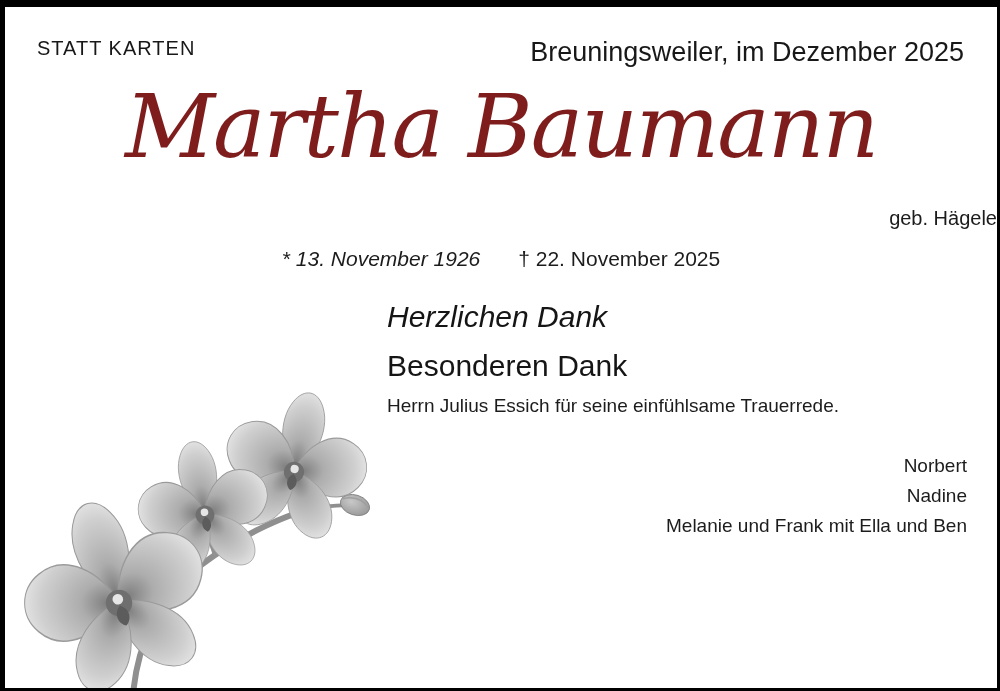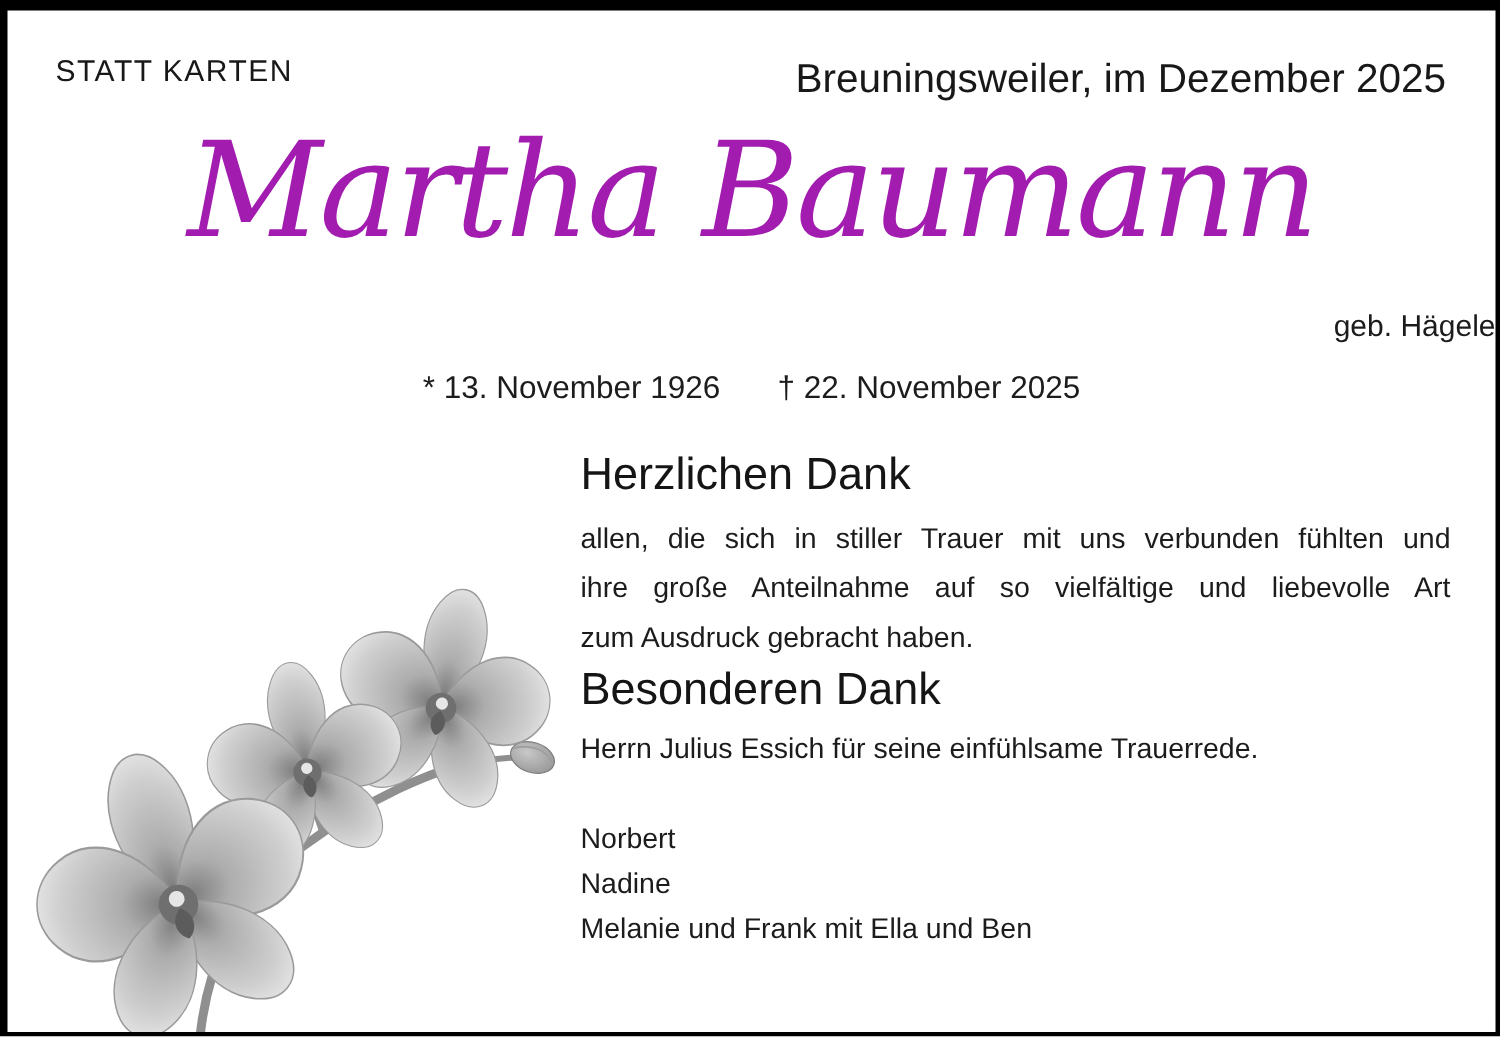--- a/index.html
+++ b/index.html
@@ -24,44 +24,44 @@
     position: absolute; right: 33px; top: 30px;
     font-size: 27px; color: #181818;
   }
   .deceased-name {
     position: absolute; left: 0; top: 72px; width: 100%;
     text-align: center;
     font-family: "DejaVu Serif", serif;
     font-style: italic;
     font-size: 88px;
     line-height: 1.1;
-    color: #a21caf;
+    color: #7f1d1d;
     letter-spacing: -2px;
   }
   .maiden-name {
     position: absolute; left: 0; top: 200px; width: 100%;
     text-align: right; font-size: 20px;
   }
   .dates {
     position: absolute; left: 0; top: 240px; width: 100%;
     text-align: center; font-size: 21px;
   }
-  .dates .birth { margin-right: 38px; }
+  .dates .birth { margin-right: 38px; font-style: italic; }
   .right-col {
     position: absolute; left: 382px; top: 293px; width: 580px;
   }
   .section-heading {
     font-size: 30px; font-weight: 400; margin: 0 0 9px 0; color: #151515;
   }
   .body-text { font-size: 19px; line-height: 33px; color: #1c1c1c; }
   .jline { text-align: justify; text-align-last: justify; }
-  .thanks-block { margin-bottom: 1px; }
+  .thanks-block { margin-bottom: 15px; font-style: italic; }
   .special-block .body-text { line-height: 28px; }
   .special-block { margin-bottom: 31px; }
-  .mourners { font-size: 19px; line-height: 30px; color: #1c1c1c; }
+  .mourners { font-size: 19px; line-height: 30px; color: #1c1c1c; text-align: right; }
   .artwork {
     position: absolute; left: 0px; top: 380px;
     width: 380px; height: 308px;
   }
 </style>
 </head>
 <body>
 
 <div class="page">
 
@@ -71,25 +71,20 @@
   <div class="deceased-name">Martha Baumann</div>
   <div class="maiden-name">geb. Hägele</div>
 
   <div class="dates">
     <span class="birth">* 13. November 1926</span><span class="death">† 22. November 2025</span>
   </div>
 
   <div class="right-col">
     <div class="thanks-block">
       <h2 class="section-heading">Herzlichen Dank</h2>
-      <div class="body-text">
-        <div class="jline">allen, die sich in stiller Trauer mit uns verbunden fühlten und</div>
-        <div class="jline">ihre große Anteilnahme auf so vielfältige und liebevolle Art</div>
-        <div>zum Ausdruck gebracht haben.</div>
-      </div>
     </div>
 
     <div class="special-block">
       <h2 class="section-heading">Besonderen Dank</h2>
       <div class="body-text">Herrn Julius Essich für seine einfühlsame Trauerrede.</div>
     </div>
 
     <div class="mourners">
       <div>Norbert</div>
       <div>Nadine</div>

